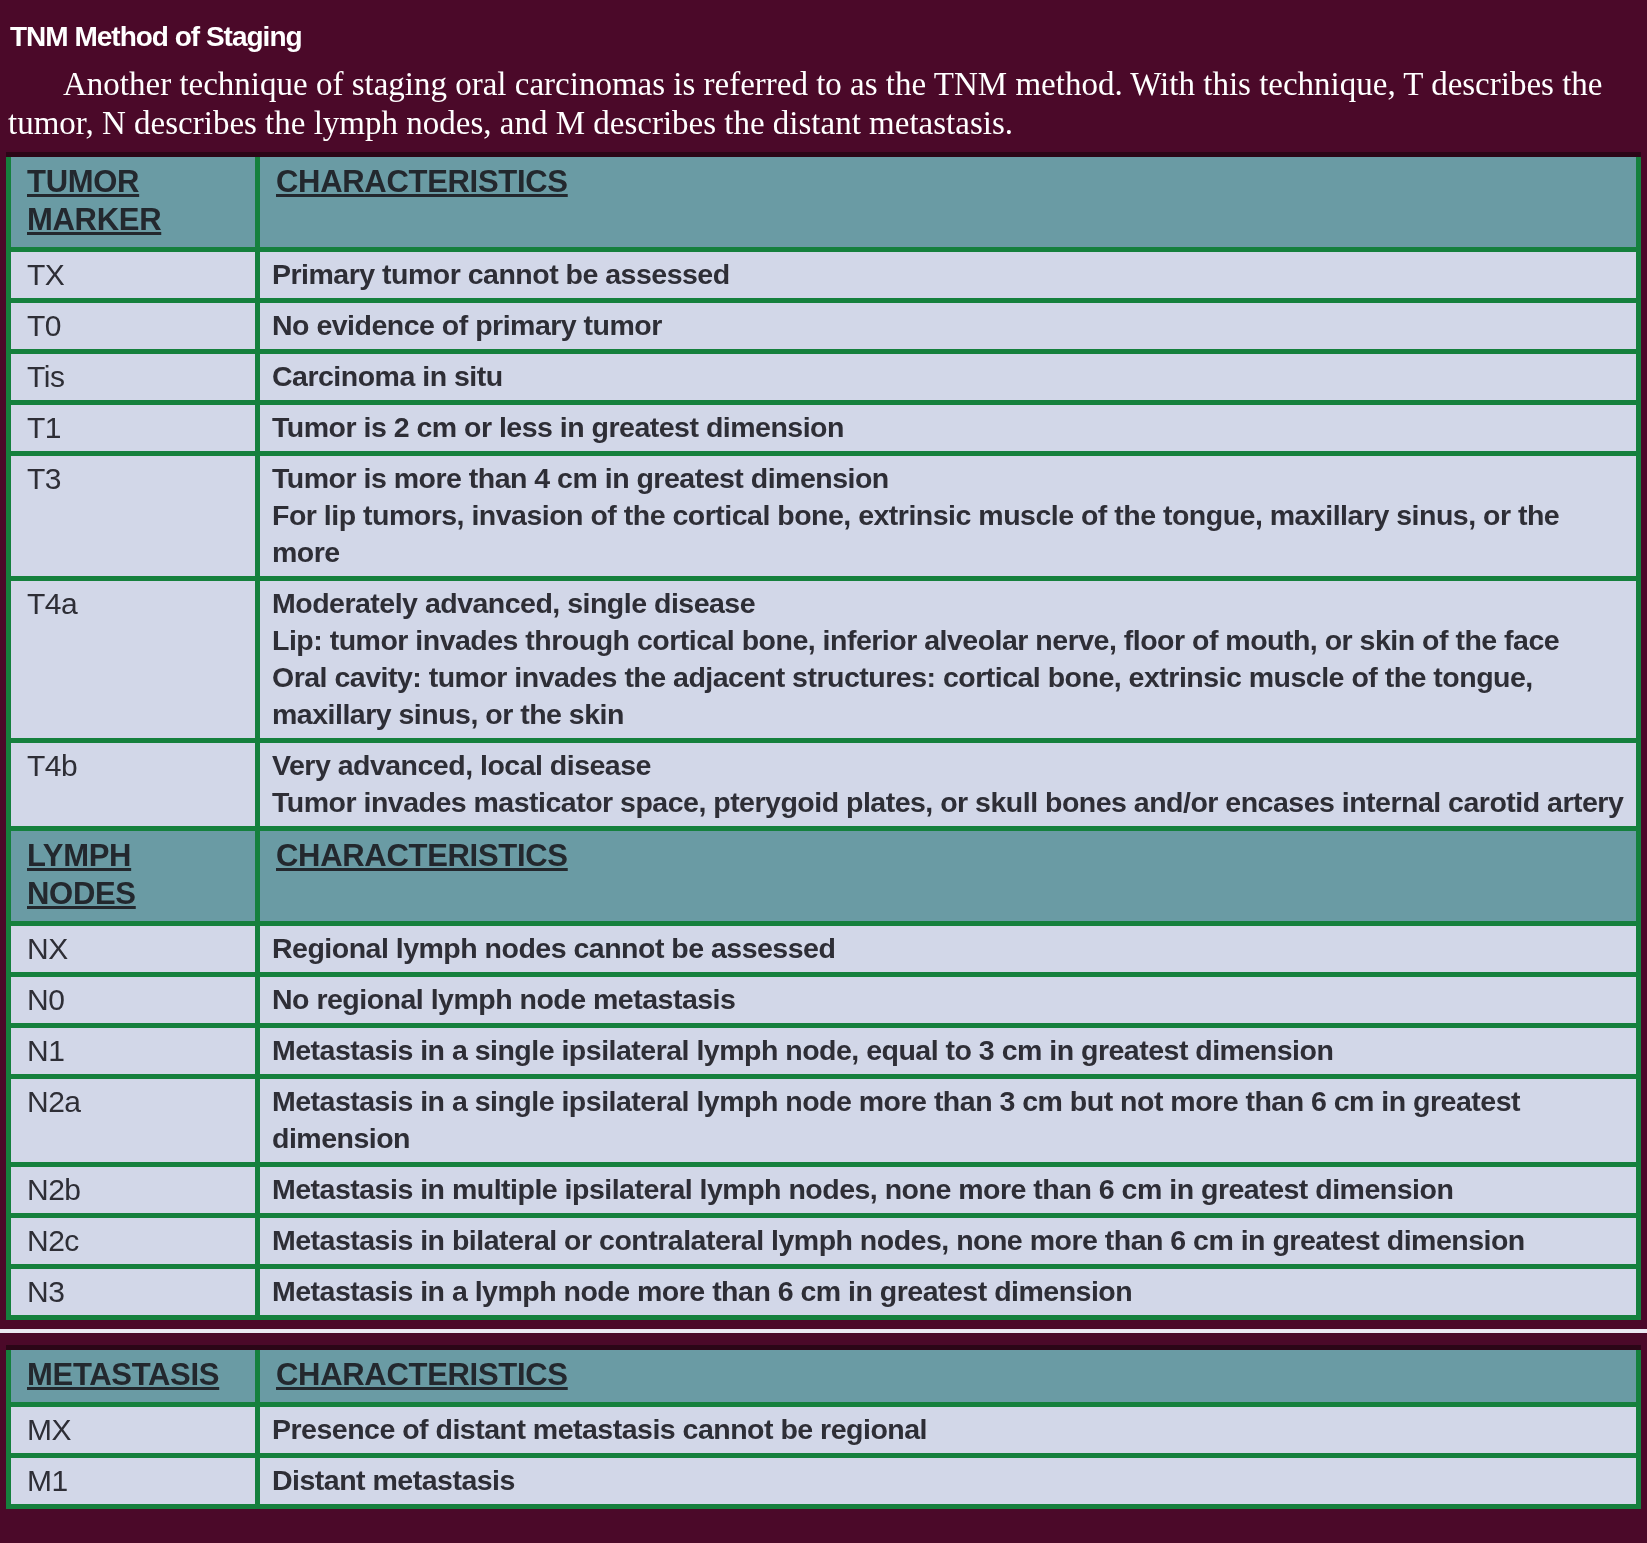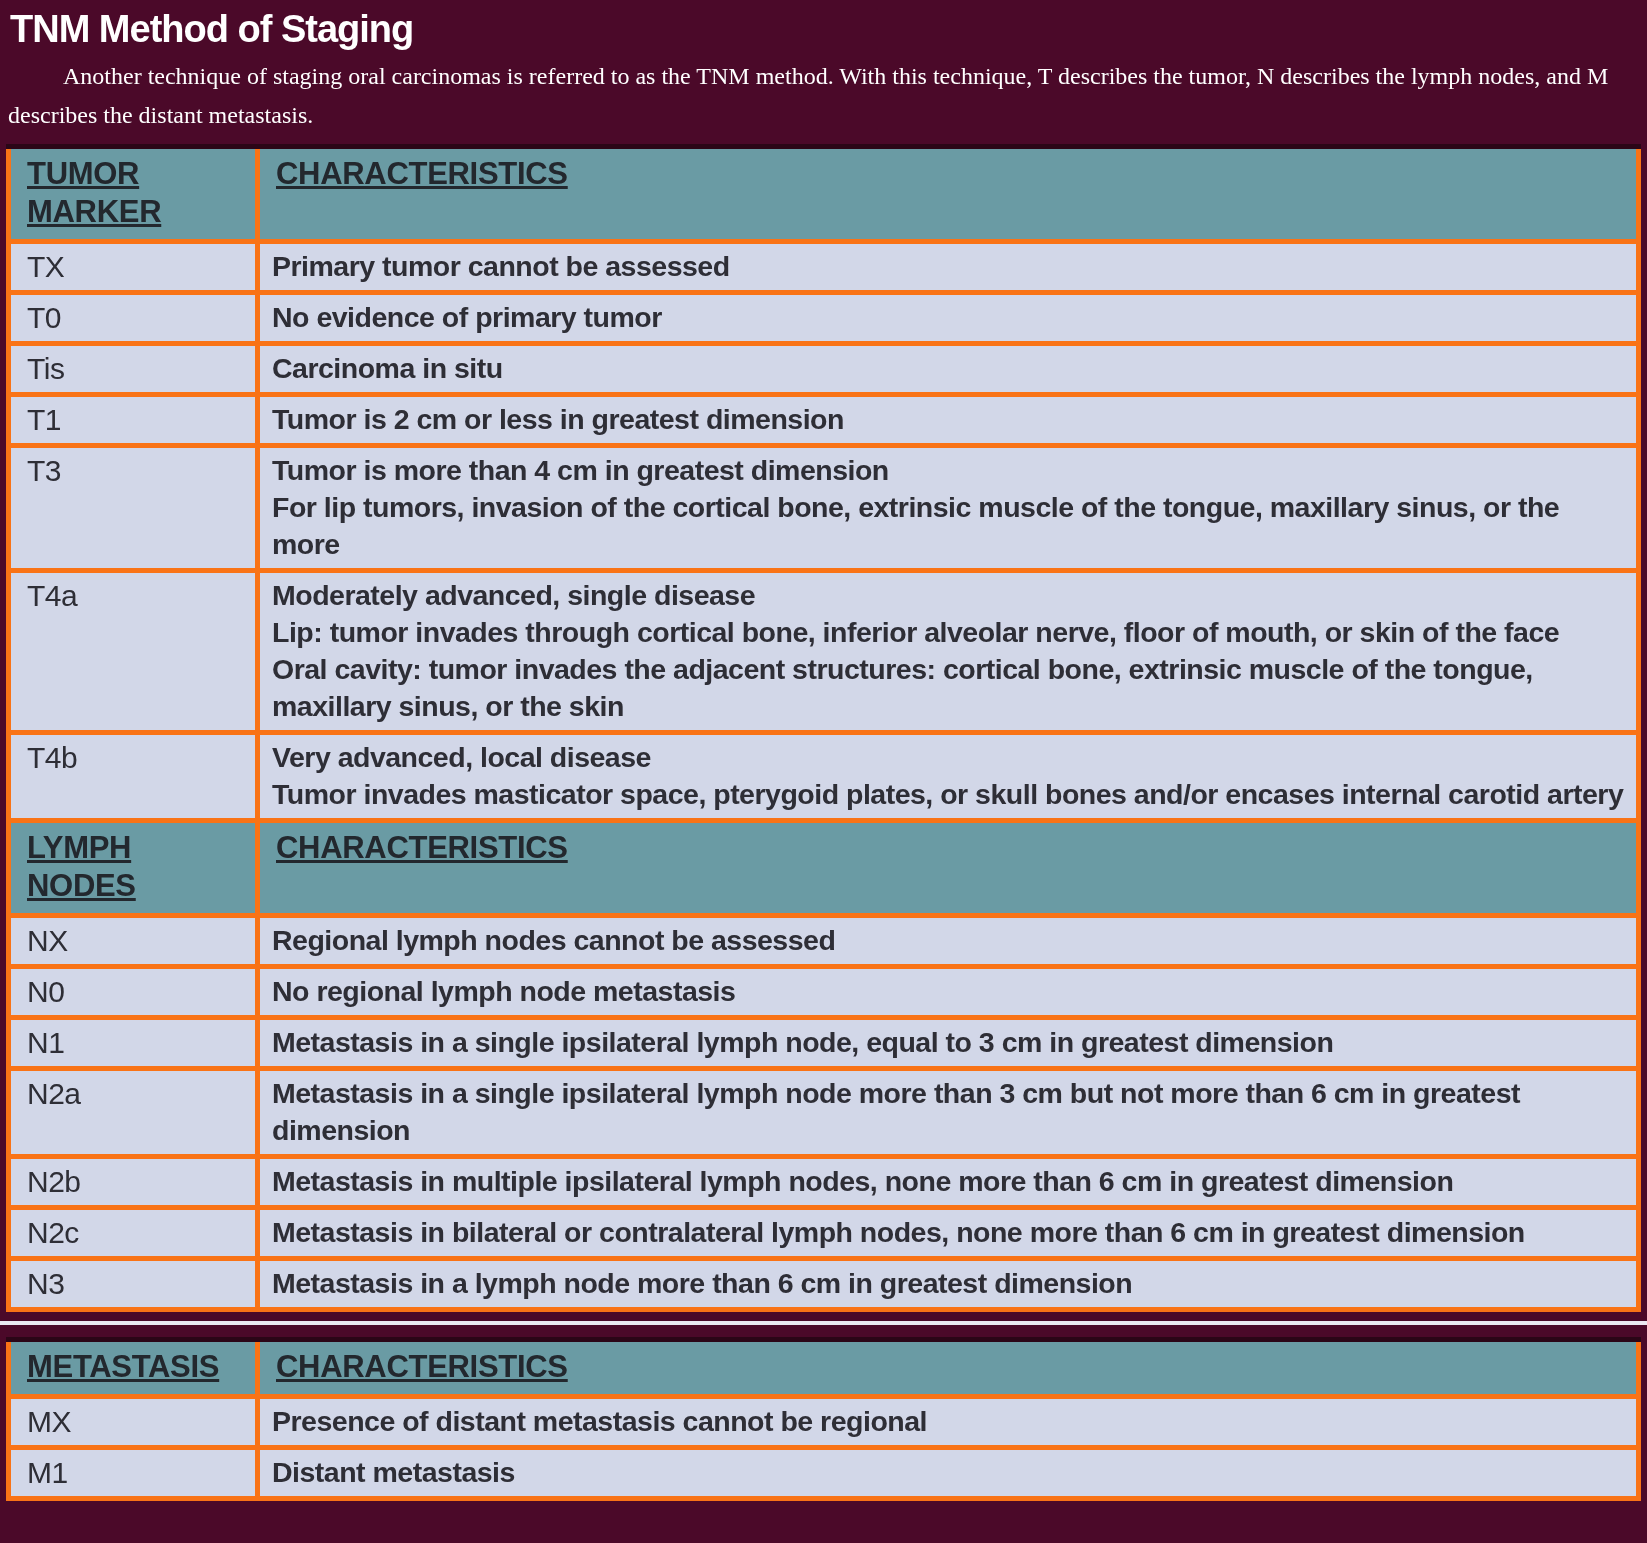--- a/index.html
+++ b/index.html
@@ -8,47 +8,47 @@
   }
   body {
     width: 1647px;
     height: 1543px;
     background: #4b0929;
     font-family: "Liberation Sans", sans-serif;
     overflow: hidden;
   }
   .title {
     color: #ffffff;
-    font-size: 38px;
+    font-size: 28px;
     line-height: 46px;
     font-weight: bold;
     letter-spacing: -1px;
-    margin: 6px 0 0 10px;
+    margin: 14px 0 0 10px;
   }
   .intro {
     color: #ffffff;
     font-family: "Liberation Serif", serif;
-    font-size: 24px;
+    font-size: 33px;
     line-height: 39px;
     margin: 5px 8px 9px 8px;
     text-indent: 55px;
   }
   .tbl-wrap {
     width: 1635px;
     margin-left: 6px;
     border-top: 5px solid #2b0617;
   }
   table.tbl {
     border-collapse: collapse;
     table-layout: fixed;
     width: 100%;
   }
   col.c1 { width: 249px; }
   th, td {
-    border: 5px solid #f97316;
+    border: 5px solid #15803d;
     vertical-align: top;
     text-align: left;
   }
   .head-row th { border-top: 0; }
   th {
     background: #6a9ba4;
     color: #23282e;
     font-size: 31px;
     font-weight: bold;
     line-height: 38px;

